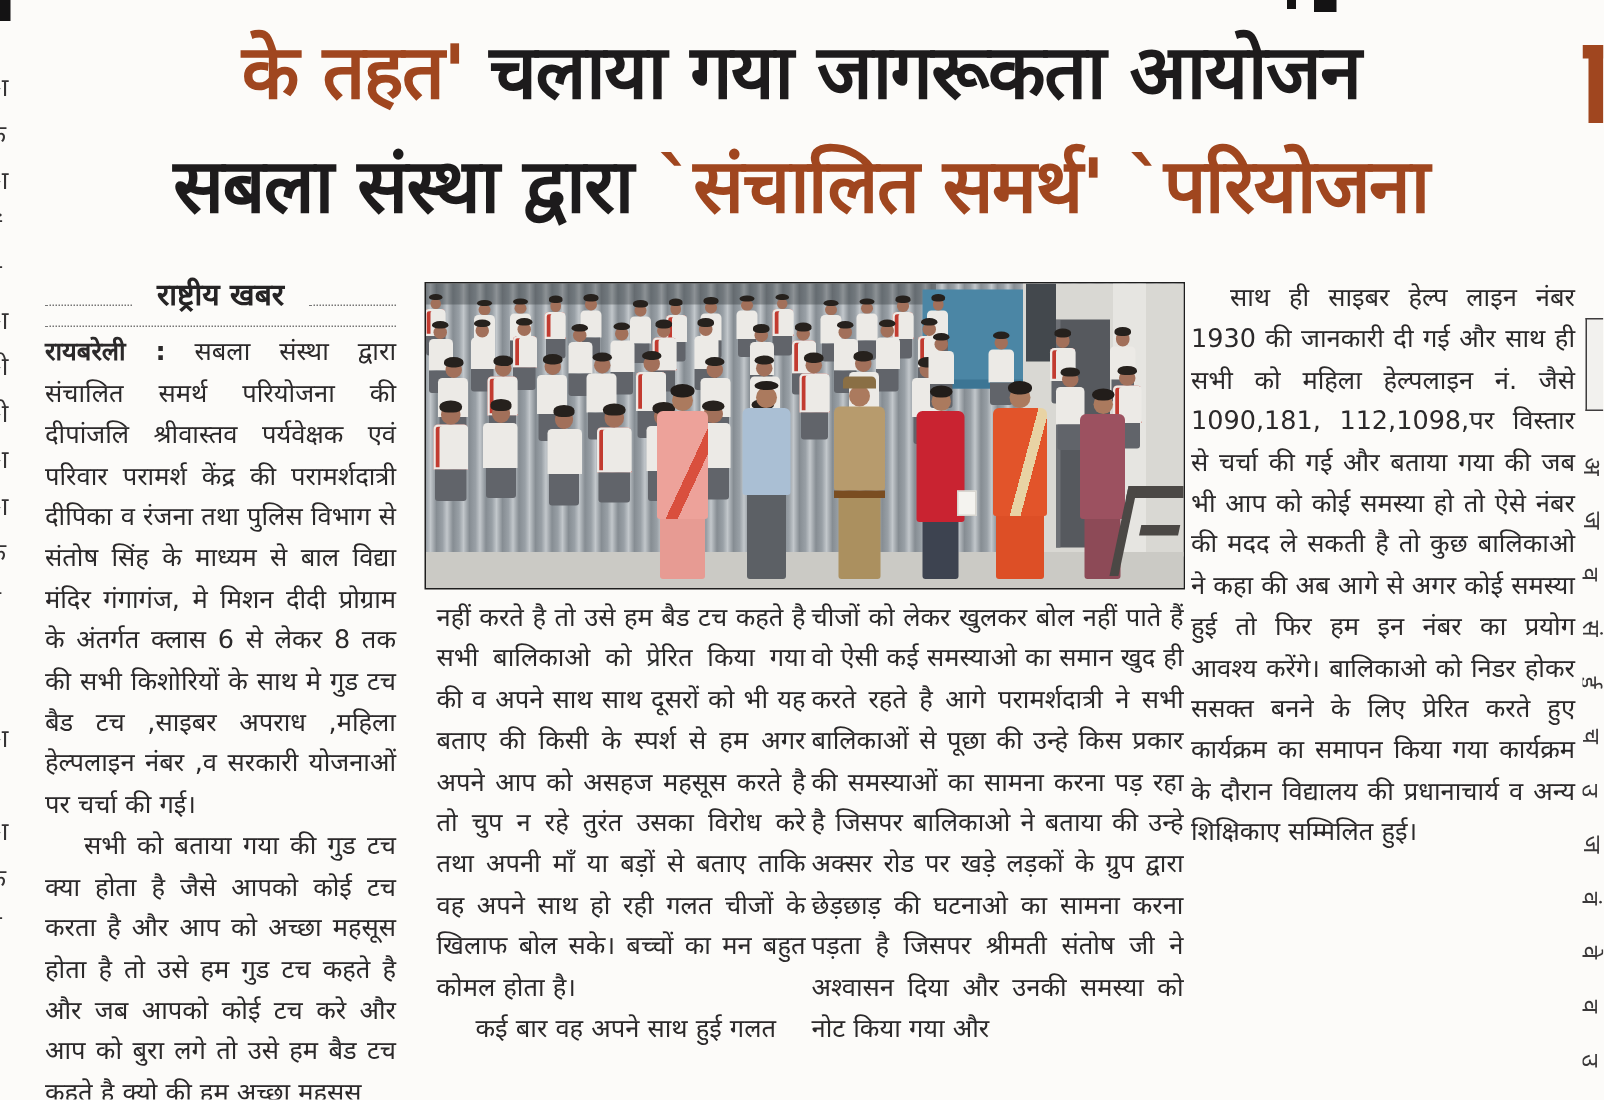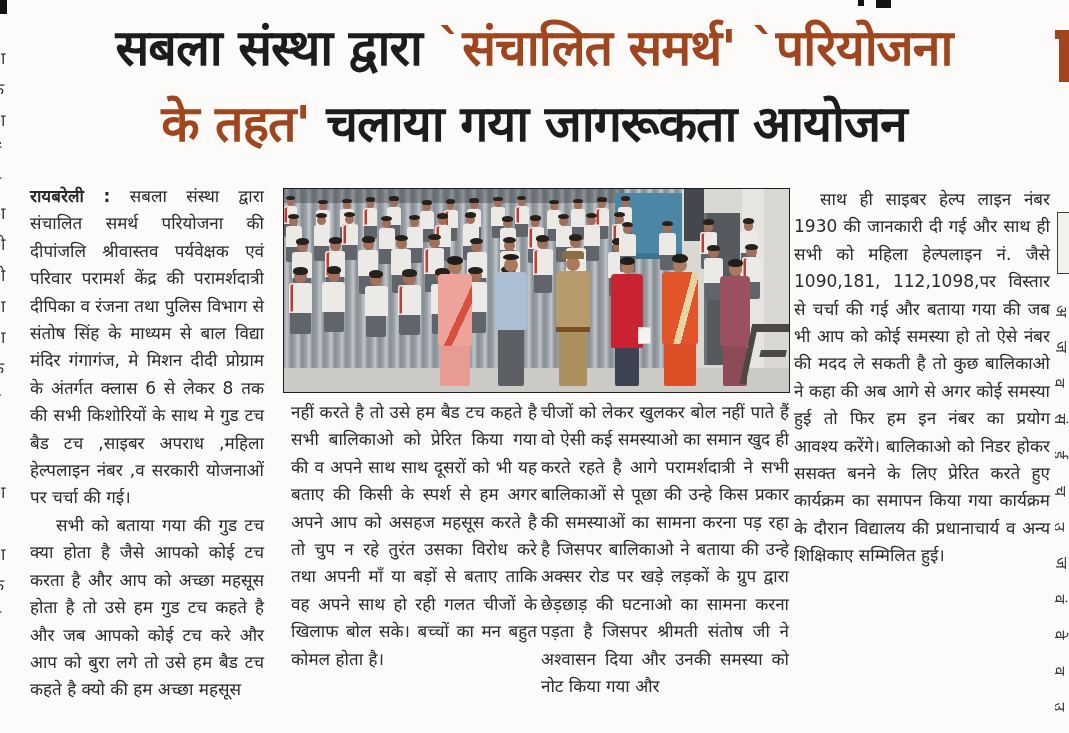--- a/index.html
+++ b/index.html
@@ -104,25 +104,26 @@
 </head>
 <body>
 
 <div class="page">
 
   <div class="mark mark-tl"></div>
   <div class="mark mark-tr1"></div>
   <div class="mark mark-tr2"></div>
 
   <div class="headline">
+    <div><span class="red">के तहत' </span><span>चलाया गया जागरूकता आयोजन</span></div>
     <div><span>सबला संस्था द्वारा </span><span class="red">`संचालित समर्थ' </span><span class="red">`परियोजना</span></div>
-    <div><span class="red">के तहत' </span><span>चलाया गया जागरूकता आयोजन</span></div>
   </div>
 
   <div class="col col1">
+    <div class="section-head">राष्ट्रीय खबर</div>
     <p><b>रायबरेली :</b><span> सबला संस्था द्वारा संचालित समर्थ परियोजना की दीपांजलि श्रीवास्तव पर्यवेक्षक एवं परिवार परामर्श केंद्र की परामर्शदात्री दीपिका व रंजना तथा पुलिस विभाग से संतोष सिंह  के माध्यम से बाल विद्या मंदिर गंगागंज, मे मिशन  दीदी प्रोग्राम के अंतर्गत क्लास 6 से लेकर 8 तक की सभी किशोरियों के साथ मे गुड टच बैड टच ,साइबर अपराध ,महिला हेल्पलाइन नंबर ,व सरकारी योजनाओं पर चर्चा की गई।</span></p>
     <p class="indent">सभी को बताया गया की गुड टच क्या होता है जैसे आपको कोई टच करता है और आप को अच्छा महसूस होता है तो उसे हम गुड टच कहते है और जब आपको कोई टच करे और आप को बुरा लगे तो उसे हम बैड टच कहते है क्यो की हम अच्छा महसूस</p>
   </div>
 
   <div class="photo">
     <div class="ph-band-dark"></div>
     <div class="ph-blue"></div>
     <div class="ph-wall">
       <div class="ph-window"></div>
       <div class="ph-door"></div>
@@ -525,20 +526,21 @@
         </div>
       <div class="torso" style="width:30px;height:70px;background:#9c5160;"></div>
       <div class="legs" style="width:24px;height:40px;background:#8d4a57;"></div>
     </div>
 
     <div class="ph-chair"></div>
   </div>
 
   <div class="col col2">
     <p>नहीं करते है तो उसे हम बैड टच कहते है सभी बालिकाओ को प्रेरित किया गया की व अपने साथ साथ दूसरों को भी यह बताए की किसी के स्पर्श से हम अगर अपने आप को असहज महसूस करते है तो चुप न रहे तुरंत उसका विरोध करे तथा अपनी माँ या बड़ों से बताए ताकि वह अपने साथ हो रही गलत चीजों के खिलाफ बोल सके। बच्चों का मन बहुत कोमल होता है।</p>
+    <p class="indent">कई बार वह अपने साथ हुई गलत</p>
   </div>
   <div class="col col3">
     <p>चीजों को लेकर खुलकर बोल नहीं पाते हैं वो ऐसी कई समस्याओ का समान खुद ही करते रहते है आगे परामर्शदात्री ने सभी बालिकाओं से पूछा की उन्हे किस प्रकार की समस्याओं का सामना करना पड़ रहा है जिसपर बालिकाओ ने बताया की उन्हे अक्सर रोड पर खड़े लड़कों के ग्रुप द्वारा छेड़छाड़ की घटनाओ का सामना करना पड़ता है जिसपर श्रीमती संतोष जी ने अश्वासन दिया और उनकी समस्या को नोट किया गया और</p>
   </div>
   <div class="col col4">
     <p class="indent">साथ ही साइबर हेल्प लाइन नंबर 1930 की जानकारी दी गई और साथ ही सभी को महिला हेल्पलाइन नं. जैसे 1090,181, 112,1098,पर विस्तार से चर्चा की गई और बताया गया की जब भी आप को कोई समस्या हो तो ऐसे नंबर की मदद ले सकती है तो कुछ बालिकाओ ने कहा की अब आगे से अगर कोई समस्या हुई तो फिर हम इन नंबर का प्रयोग आवश्य करेंगे। बालिकाओ को निडर होकर ससक्त बनने के लिए प्रेरित करते हुए कार्यक्रम का समापन किया गया कार्यक्रम के दौरान विद्यालय की प्रधानाचार्य व अन्य शिक्षिकाए सम्मिलित हुई।</p>
   </div>
 
   <div class="left-strip" id="left-strip">
       <span style="top: 46px;">ा</span>

